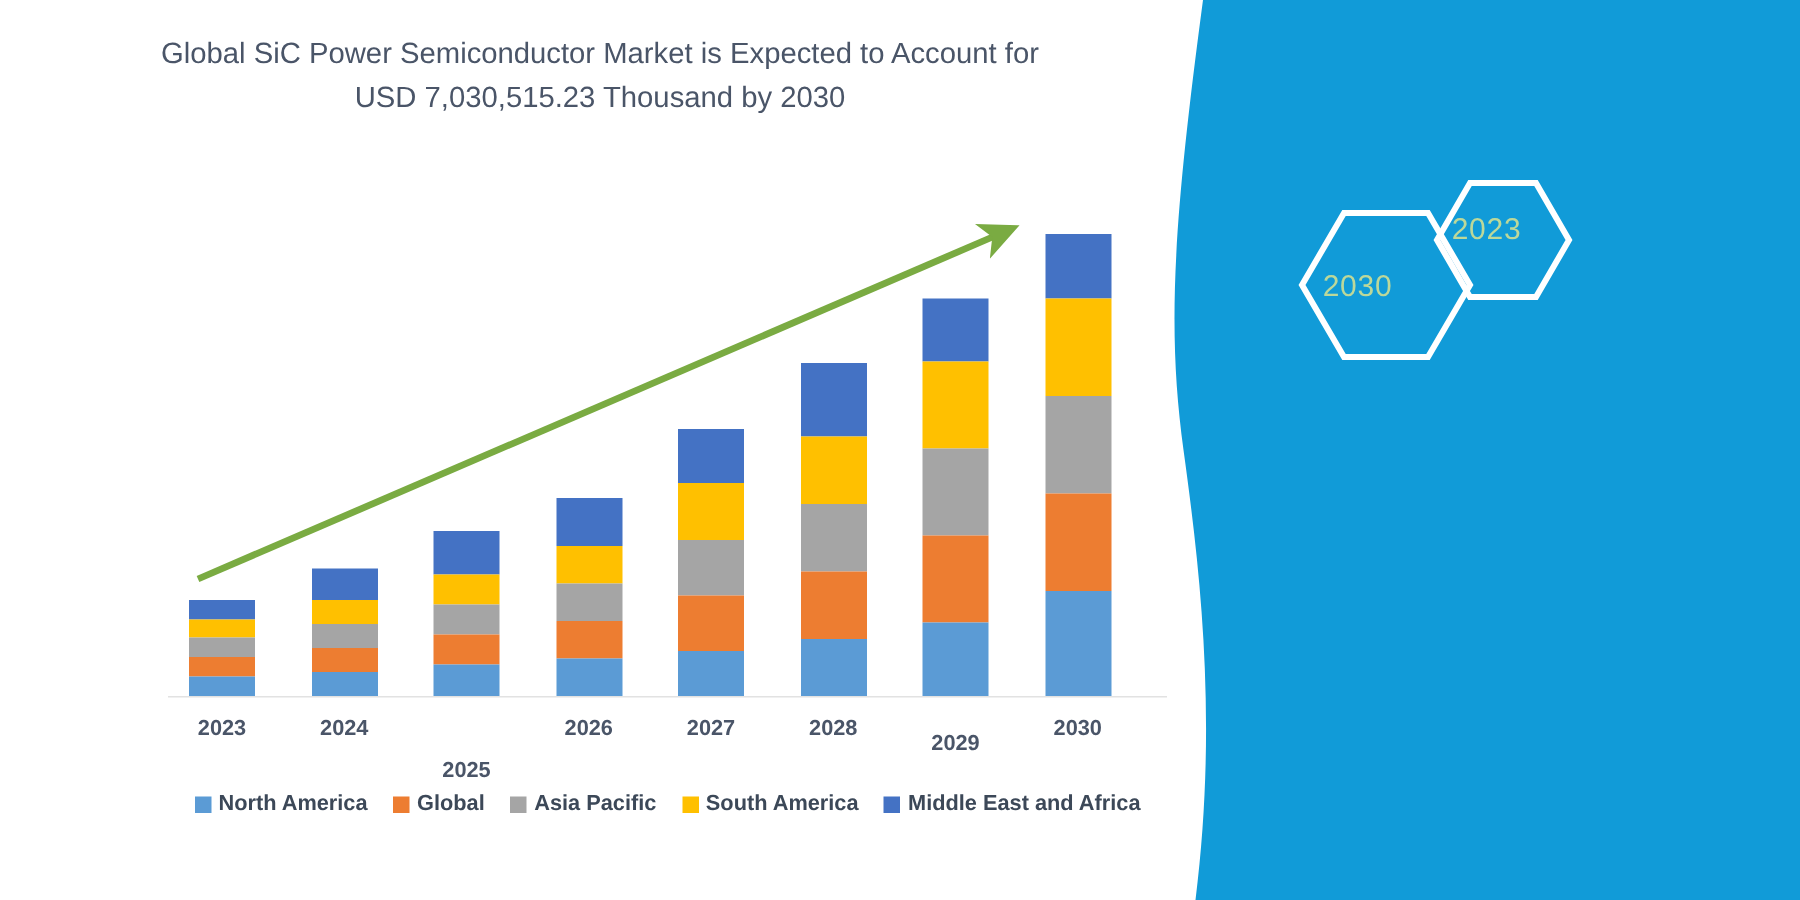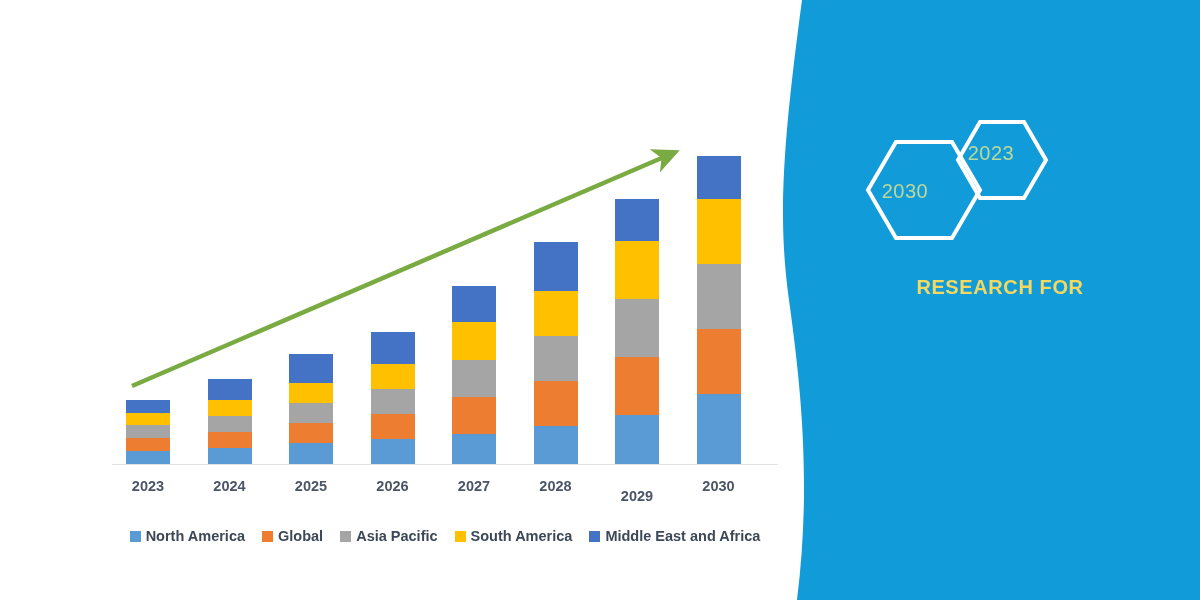--- a/index.html
+++ b/index.html
@@ -153,24 +153,24 @@
 
         <polygon points="40,82 68,34 124,34 152,82 124,130 68,130" fill="none" stroke="#FFFFFF" stroke-width="4"></polygon>
 
         <polygon points="130,52 152,14 196,14 218,52 196,90 152,90" fill="none" stroke="#FFFFFF" stroke-width="4"></polygon>
       </svg>
       <div class="hex-label y2030">2030</div>
       <div class="hex-label y2023">2023</div>
     </div>
 
     <div class="brand">
-      <div>RESEARCH FOR</div>
     </div>
   </div>
 
+  <div class="chart-title">Global SiC Power Semiconductor Market is Expected to Account for USD 7,030,515.23 Thousand by 2030</div>
 
   <div class="plot">
     <svg width="790" height="600" viewBox="0 0 790 600" style="position:absolute;left:0;top:0">
       <defs>
         <marker id="arrowhead" markerWidth="6" markerHeight="6" refX="2.2" refY="3" orient="auto" markerUnits="strokeWidth">
           <path d="M0,0.2 L6,3 L0,5.8 L1.6,3 Z" fill="#7AAB42"></path>
         </marker>
       </defs>
       <line x1="132" y1="386" x2="664" y2="157" stroke="#7AAB42" stroke-width="4.5" marker-end="url(#arrowhead)"></line>
     </svg>
@@ -230,21 +230,21 @@
           <div class="seg" style="background: rgb(68, 114, 196); height: 43px;"></div>
           <div class="seg" style="background: rgb(255, 192, 0); height: 65px;"></div>
           <div class="seg" style="background: rgb(165, 165, 165); height: 65px;"></div>
           <div class="seg" style="background: rgb(237, 125, 49); height: 65px;"></div>
           <div class="seg" style="background: rgb(91, 155, 213); height: 70px;"></div>
         </div>
       </div>
     <div id="xlabels-layer">
         <div class="xlabel" style="left: 108px;">2023</div>
         <div class="xlabel" style="left: 189.5px;">2024</div>
-        <div class="xlabel" style="left: 271px;">2025</div>
+        <div class="xlabel" style="left: 271px; margin-top: 28px;">2025</div>
         <div class="xlabel" style="left: 352.5px;">2026</div>
         <div class="xlabel" style="left: 434px;">2027</div>
         <div class="xlabel" style="left: 515.5px;">2028</div>
         <div class="xlabel" style="left: 597px; margin-top: 10px;">2029</div>
         <div class="xlabel" style="left: 678.5px;">2030</div>
       </div>
   </div>
 
   <div class="legend" id="legend-layer">
       <div class="legend-item">

